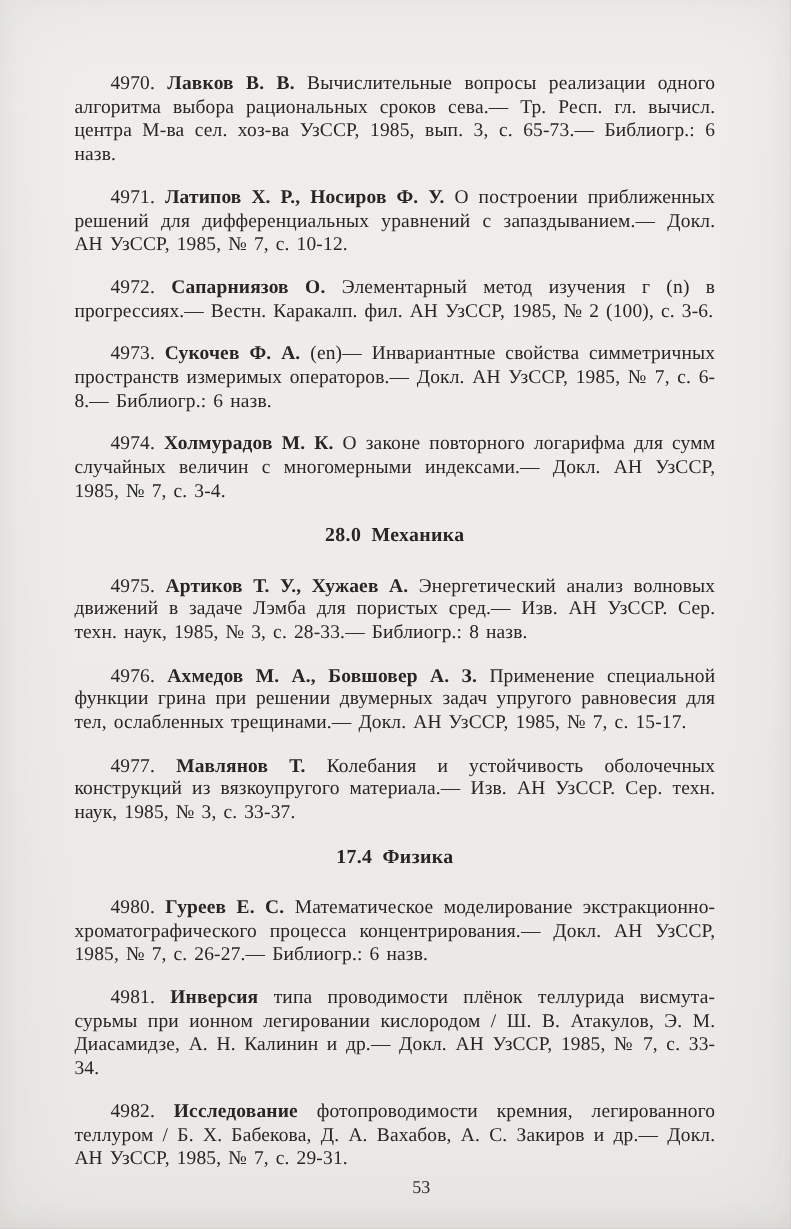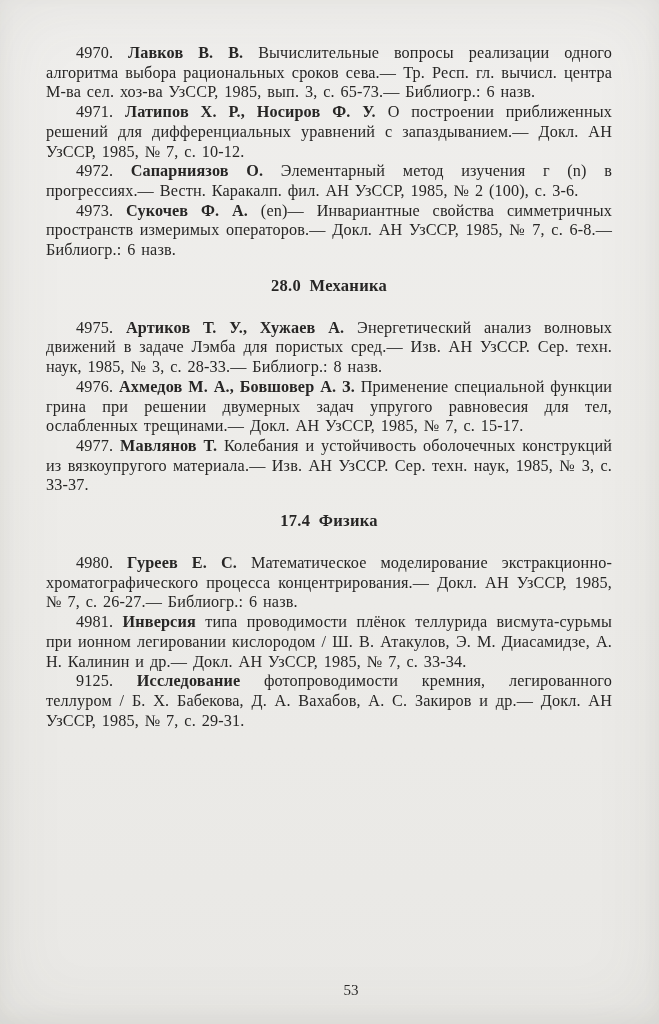--- a/index.html
+++ b/index.html
@@ -8,21 +8,21 @@
     width: 659px; height: 1024px;
     margin: 0 auto;
     background: linear-gradient(180deg, #efeeec 0%, #edecE9 45%, #e9e8e5 100%);
     box-shadow: inset 0 0 70px rgba(90,85,75,0.08), inset 0 -6px 18px rgba(90,85,75,0.06);
     font-family: "Liberation Serif", "DejaVu Serif", serif;
     color: #272625;
     overflow: hidden;
   }
   .content { padding: 44px 47px 0 46px; }
   p.entry {
-    margin: 0;
+    margin: 16px;
     text-indent: 30px;
     text-align: justify;
     font-size: 16.2px;
     line-height: 19.7px;
     word-spacing: 1.6px;
     letter-spacing: 0.15px;
   }
   p.entry .lead { font-weight: bold; }
   h2.heading {
     margin: 15px 0 23px 0;
@@ -45,34 +45,35 @@
 <body>
 
 <div class="scan">
   <div class="content">
 
     <section>
       <p class="entry"><span class="num">4970.</span> <span class="lead">Лавков В. В.</span> <span class="body">Вычислительные вопросы реализации одного алгоритма выбора рациональных сроков сева.— Тр. Респ. гл. вычисл. центра М-ва сел. хоз-ва УзССР, 1985, вып. 3, с. 65-73.— Библиогр.: 6 назв.</span></p>
       <p class="entry"><span class="num">4971.</span> <span class="lead">Латипов Х. Р., Носиров Ф. У.</span> <span class="body">О построении приближенных решений для дифференциальных уравнений с запаздыванием.— Докл. АН УзССР, 1985, № 7, с. 10-12.</span></p>
       <p class="entry"><span class="num">4972.</span> <span class="lead">Сапарниязов О.</span> <span class="body">Элементарный метод изучения г (n) в прогрессиях.— Вестн. Каракалп. фил. АН УзССР, 1985, № 2 (100), с. 3-6.</span></p>
       <p class="entry"><span class="num">4973.</span> <span class="lead">Сукочев Ф. А.</span> <span class="body">(en)— Инвариантные свойства симметричных пространств измеримых операторов.— Докл. АН УзССР, 1985, № 7, с. 6-8.— Библиогр.: 6 назв.</span></p>
+      <p class="entry"><span class="num">4974.</span> <span class="lead">Холмурадов М. К.</span> <span class="body">О законе повторного логарифма для сумм случайных величин с многомерными индексами.— Докл. АН УзССР, 1985, № 7, с. 3-4.</span></p>
     </section>
 
     <h2 class="heading">28.0 Механика</h2>
 
     <section>
       <p class="entry"><span class="num">4975.</span> <span class="lead">Артиков Т. У., Хужаев А.</span> <span class="body">Энергетический анализ волновых движений в задаче Лэмба для пористых сред.— Изв. АН УзССР. Сер. техн. наук, 1985, № 3, с. 28-33.— Библиогр.: 8 назв.</span></p>
       <p class="entry"><span class="num">4976.</span> <span class="lead">Ахмедов М. А., Бовшовер А. З.</span> <span class="body">Применение специальной функции грина при решении двумерных задач упругого равновесия для тел, ослабленных трещинами.— Докл. АН УзССР, 1985, № 7, с. 15-17.</span></p>
       <p class="entry"><span class="num">4977.</span> <span class="lead">Мавлянов Т.</span> <span class="body">Колебания и устойчивость оболочечных конструкций из вязкоупругого материала.— Изв. АН УзССР. Сер. техн. наук, 1985, № 3, с. 33-37.</span></p>
     </section>
 
     <h2 class="heading">17.4 Физика</h2>
 
     <section>
       <p class="entry"><span class="num">4980.</span> <span class="lead">Гуреев Е. С.</span> <span class="body">Математическое моделирование экстракционно-хроматографического процесса концентрирования.— Докл. АН УзССР, 1985, № 7, с. 26-27.— Библиогр.: 6 назв.</span></p>
       <p class="entry"><span class="num">4981.</span> <span class="lead">Инверсия</span> <span class="body">типа проводимости плёнок теллурида висмута-сурьмы при ионном легировании кислородом / Ш. В. Атакулов, Э. М. Диасамидзе, А. Н. Калинин и др.— Докл. АН УзССР, 1985, № 7, с. 33-34.</span></p>
-      <p class="entry"><span class="num">9125.</span> <span class="lead">Исследование</span> <span class="body">фотопроводимости кремния, легированного теллуром / Б. Х. Бабекова, Д. А. Вахабов, А. С. Закиров и др.— Докл. АН УзССР, 1985, № 7, с. 29-31.</span></p>
+      <p class="entry"><span class="num">4982.</span> <span class="lead">Исследование</span> <span class="body">фотопроводимости кремния, легированного теллуром / Б. Х. Бабекова, Д. А. Вахабов, А. С. Закиров и др.— Докл. АН УзССР, 1985, № 7, с. 29-31.</span></p>
     </section>
 
   </div>
 
   <div class="pageno">53</div>
 </div>
 
 </body></html>

